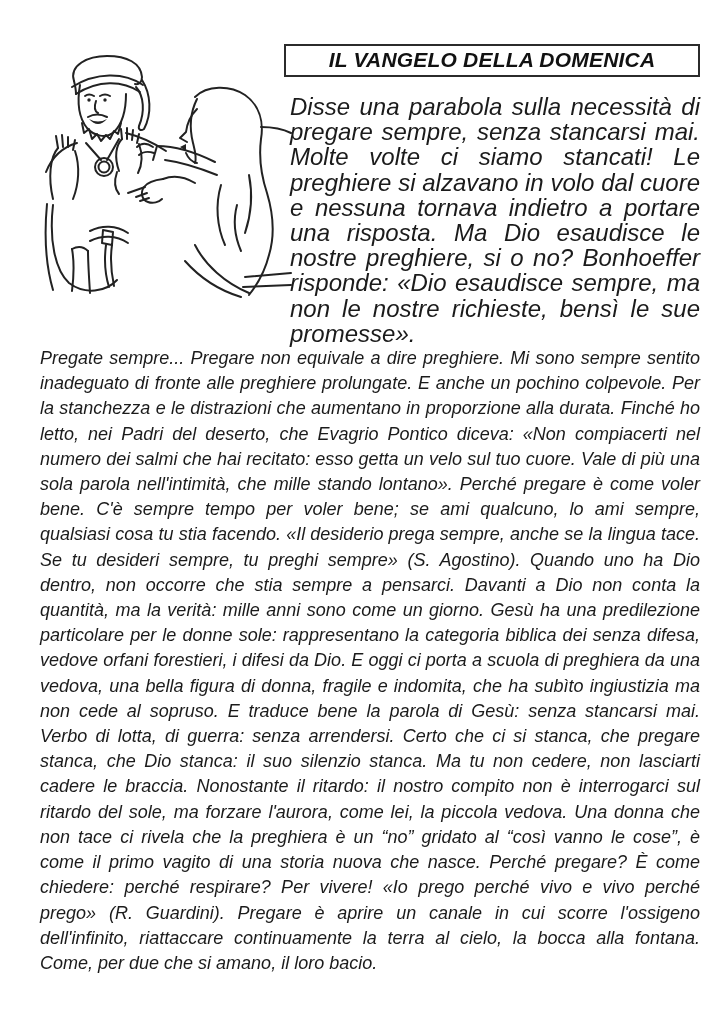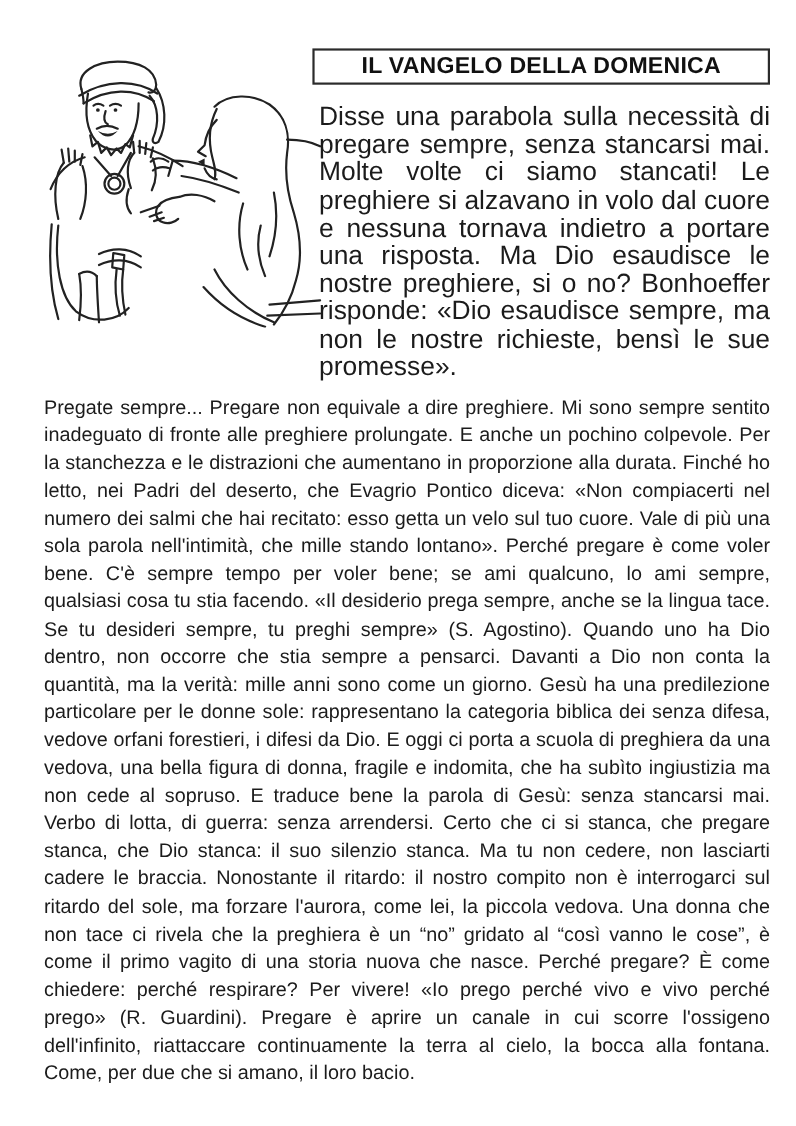--- a/index.html
+++ b/index.html
@@ -16,20 +16,21 @@
     background: #ffffff;
   }
   .illustration {
     position: absolute;
     left: 44px; top: 54px;
     width: 250px; height: 244px;
   }
   .content {
     position: relative;
     padding: 44px 24px 0 40px;
+    font-style: italic;
   }
   .title-box {
     margin-left: 244px;
     border: 2px solid #2b2b2b;
     text-align: center;
     font-weight: bold;
     font-size: 21px;
     line-height: 26px;
     padding: 1px 0 2px 0;
     color: #111;
@@ -37,21 +38,21 @@
   }
   .intro-text {
     margin-left: 250px;
     margin-top: 17px;
     font-size: 24px;
     line-height: 25.2px;
     text-align: justify;
     text-align-last: justify;
   }
   .body-text {
-    margin-top: 12px;
+    margin-top: 0;
     font-size: 18px;
     line-height: 25.2px;
     text-align: justify;
   }
 </style>
 </head>
 <body>
 
 <div class="page">
 

